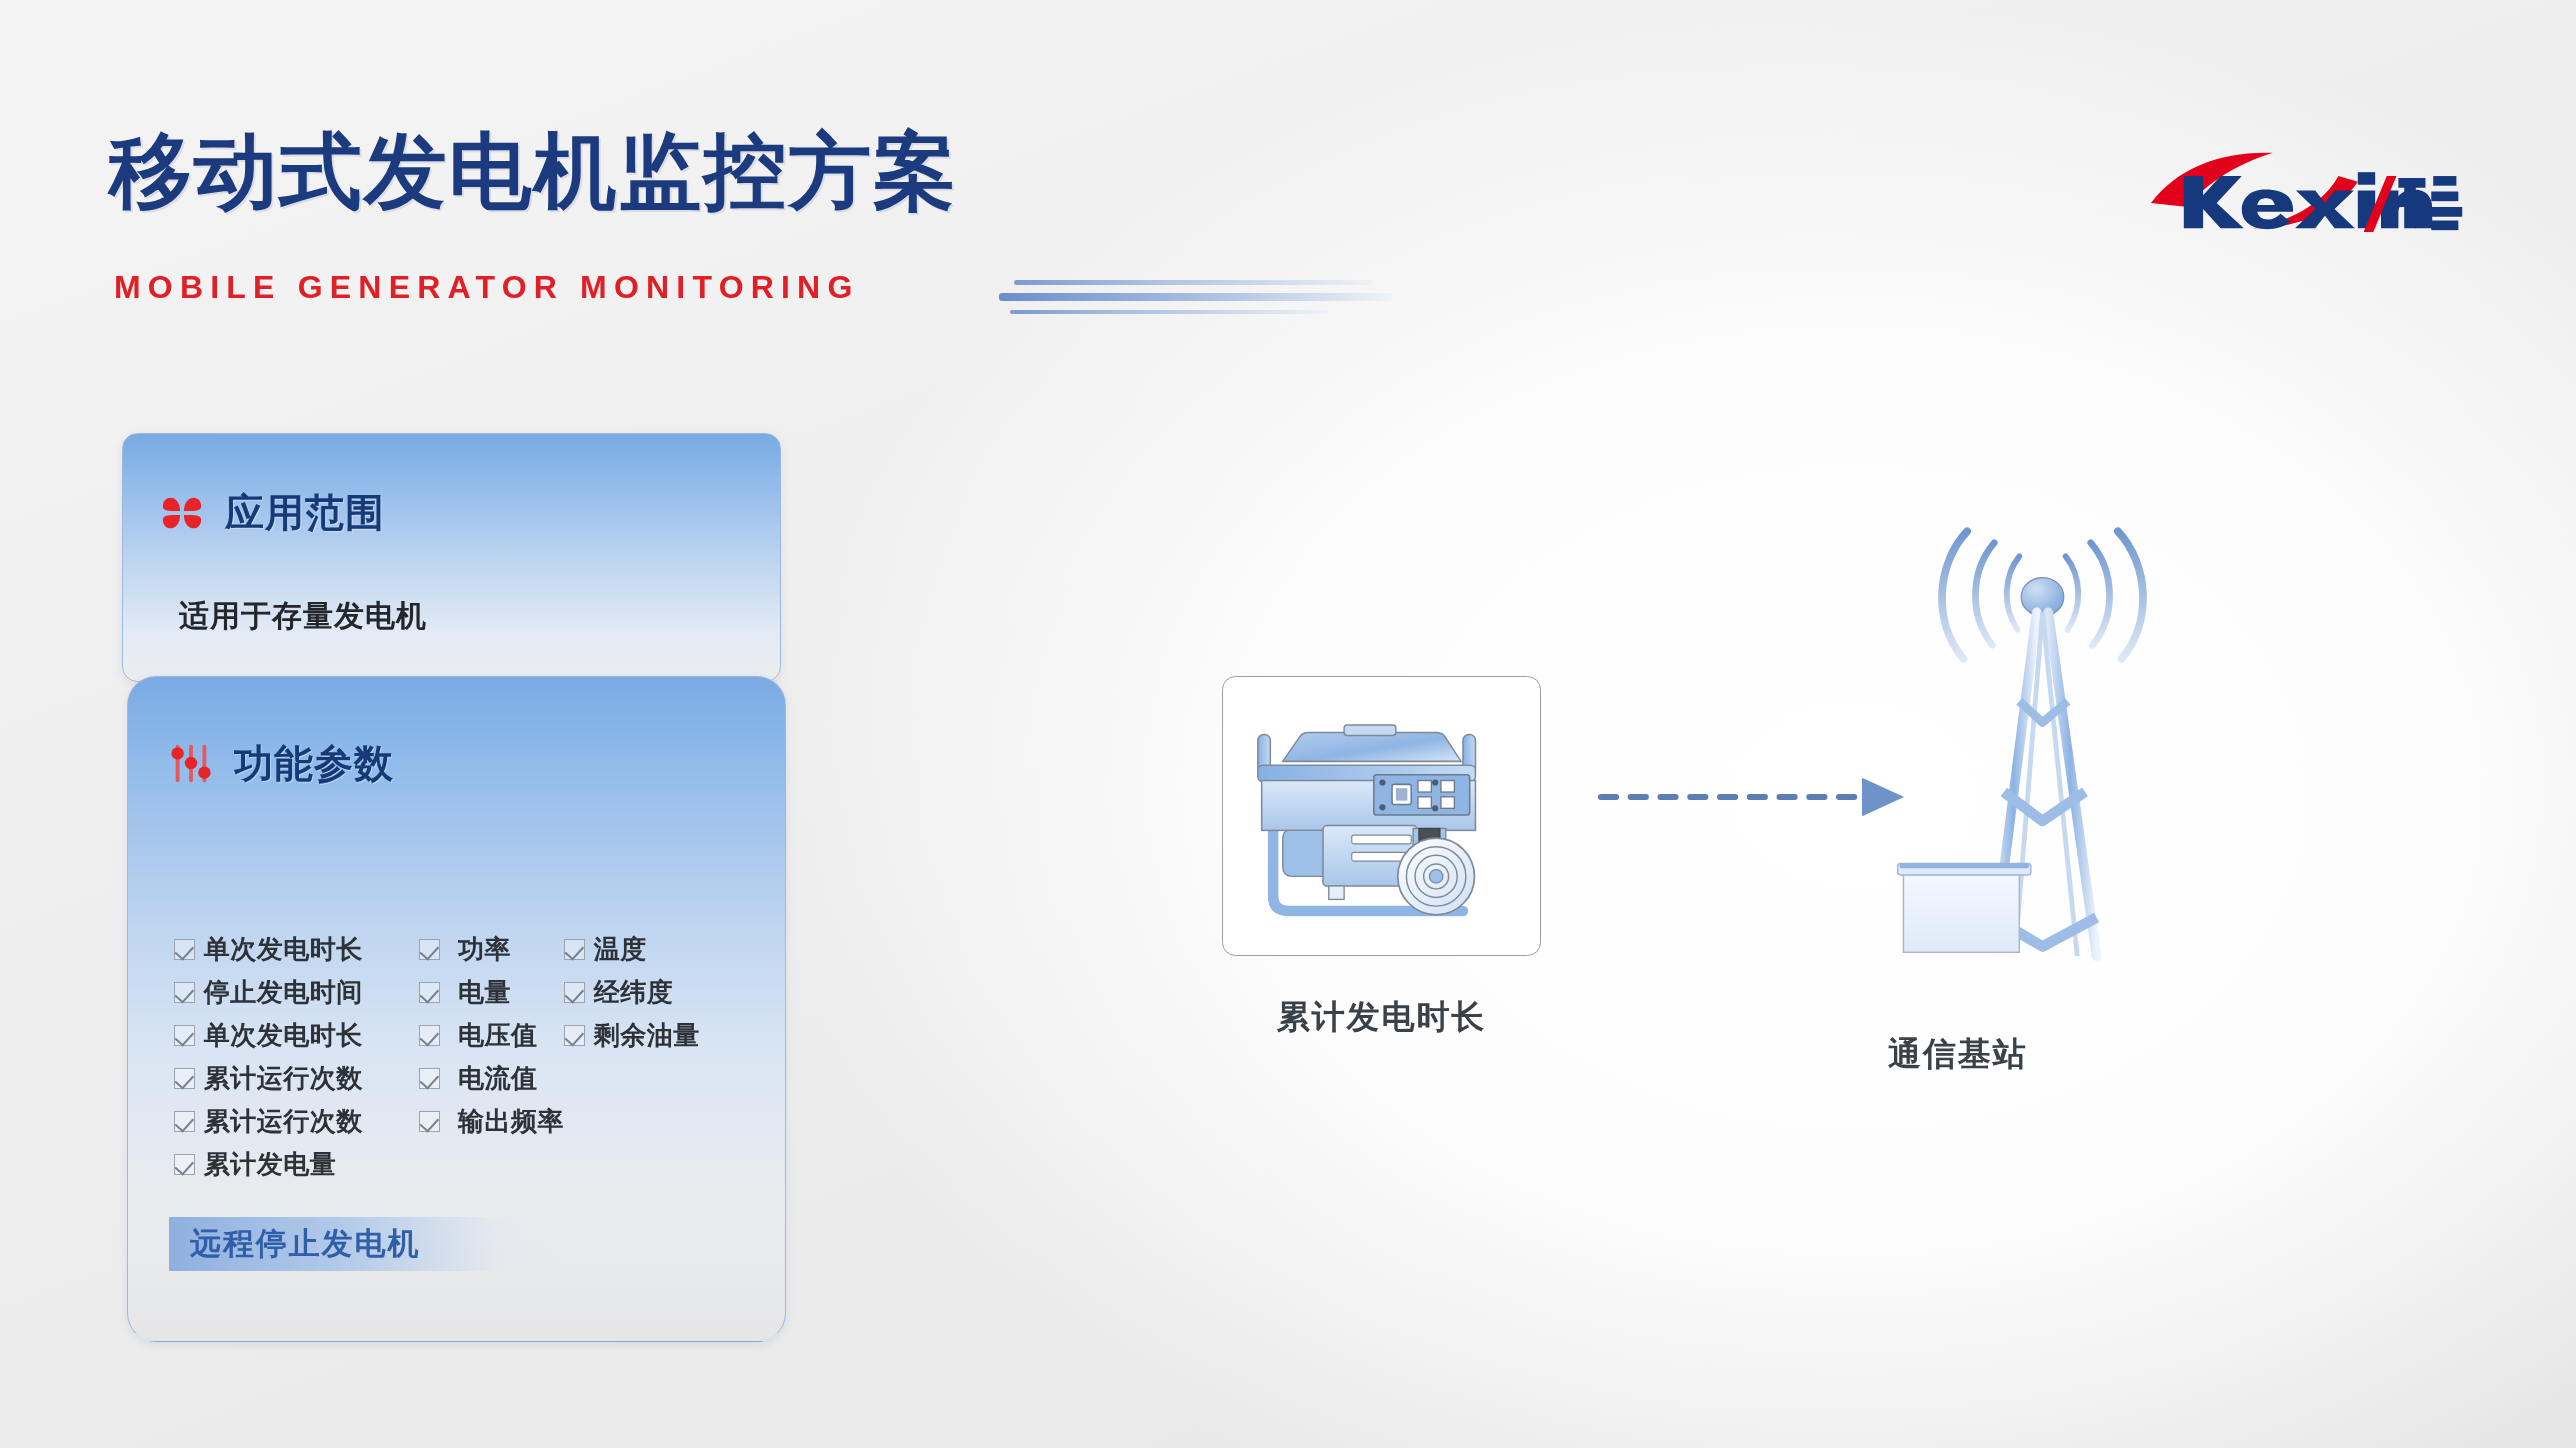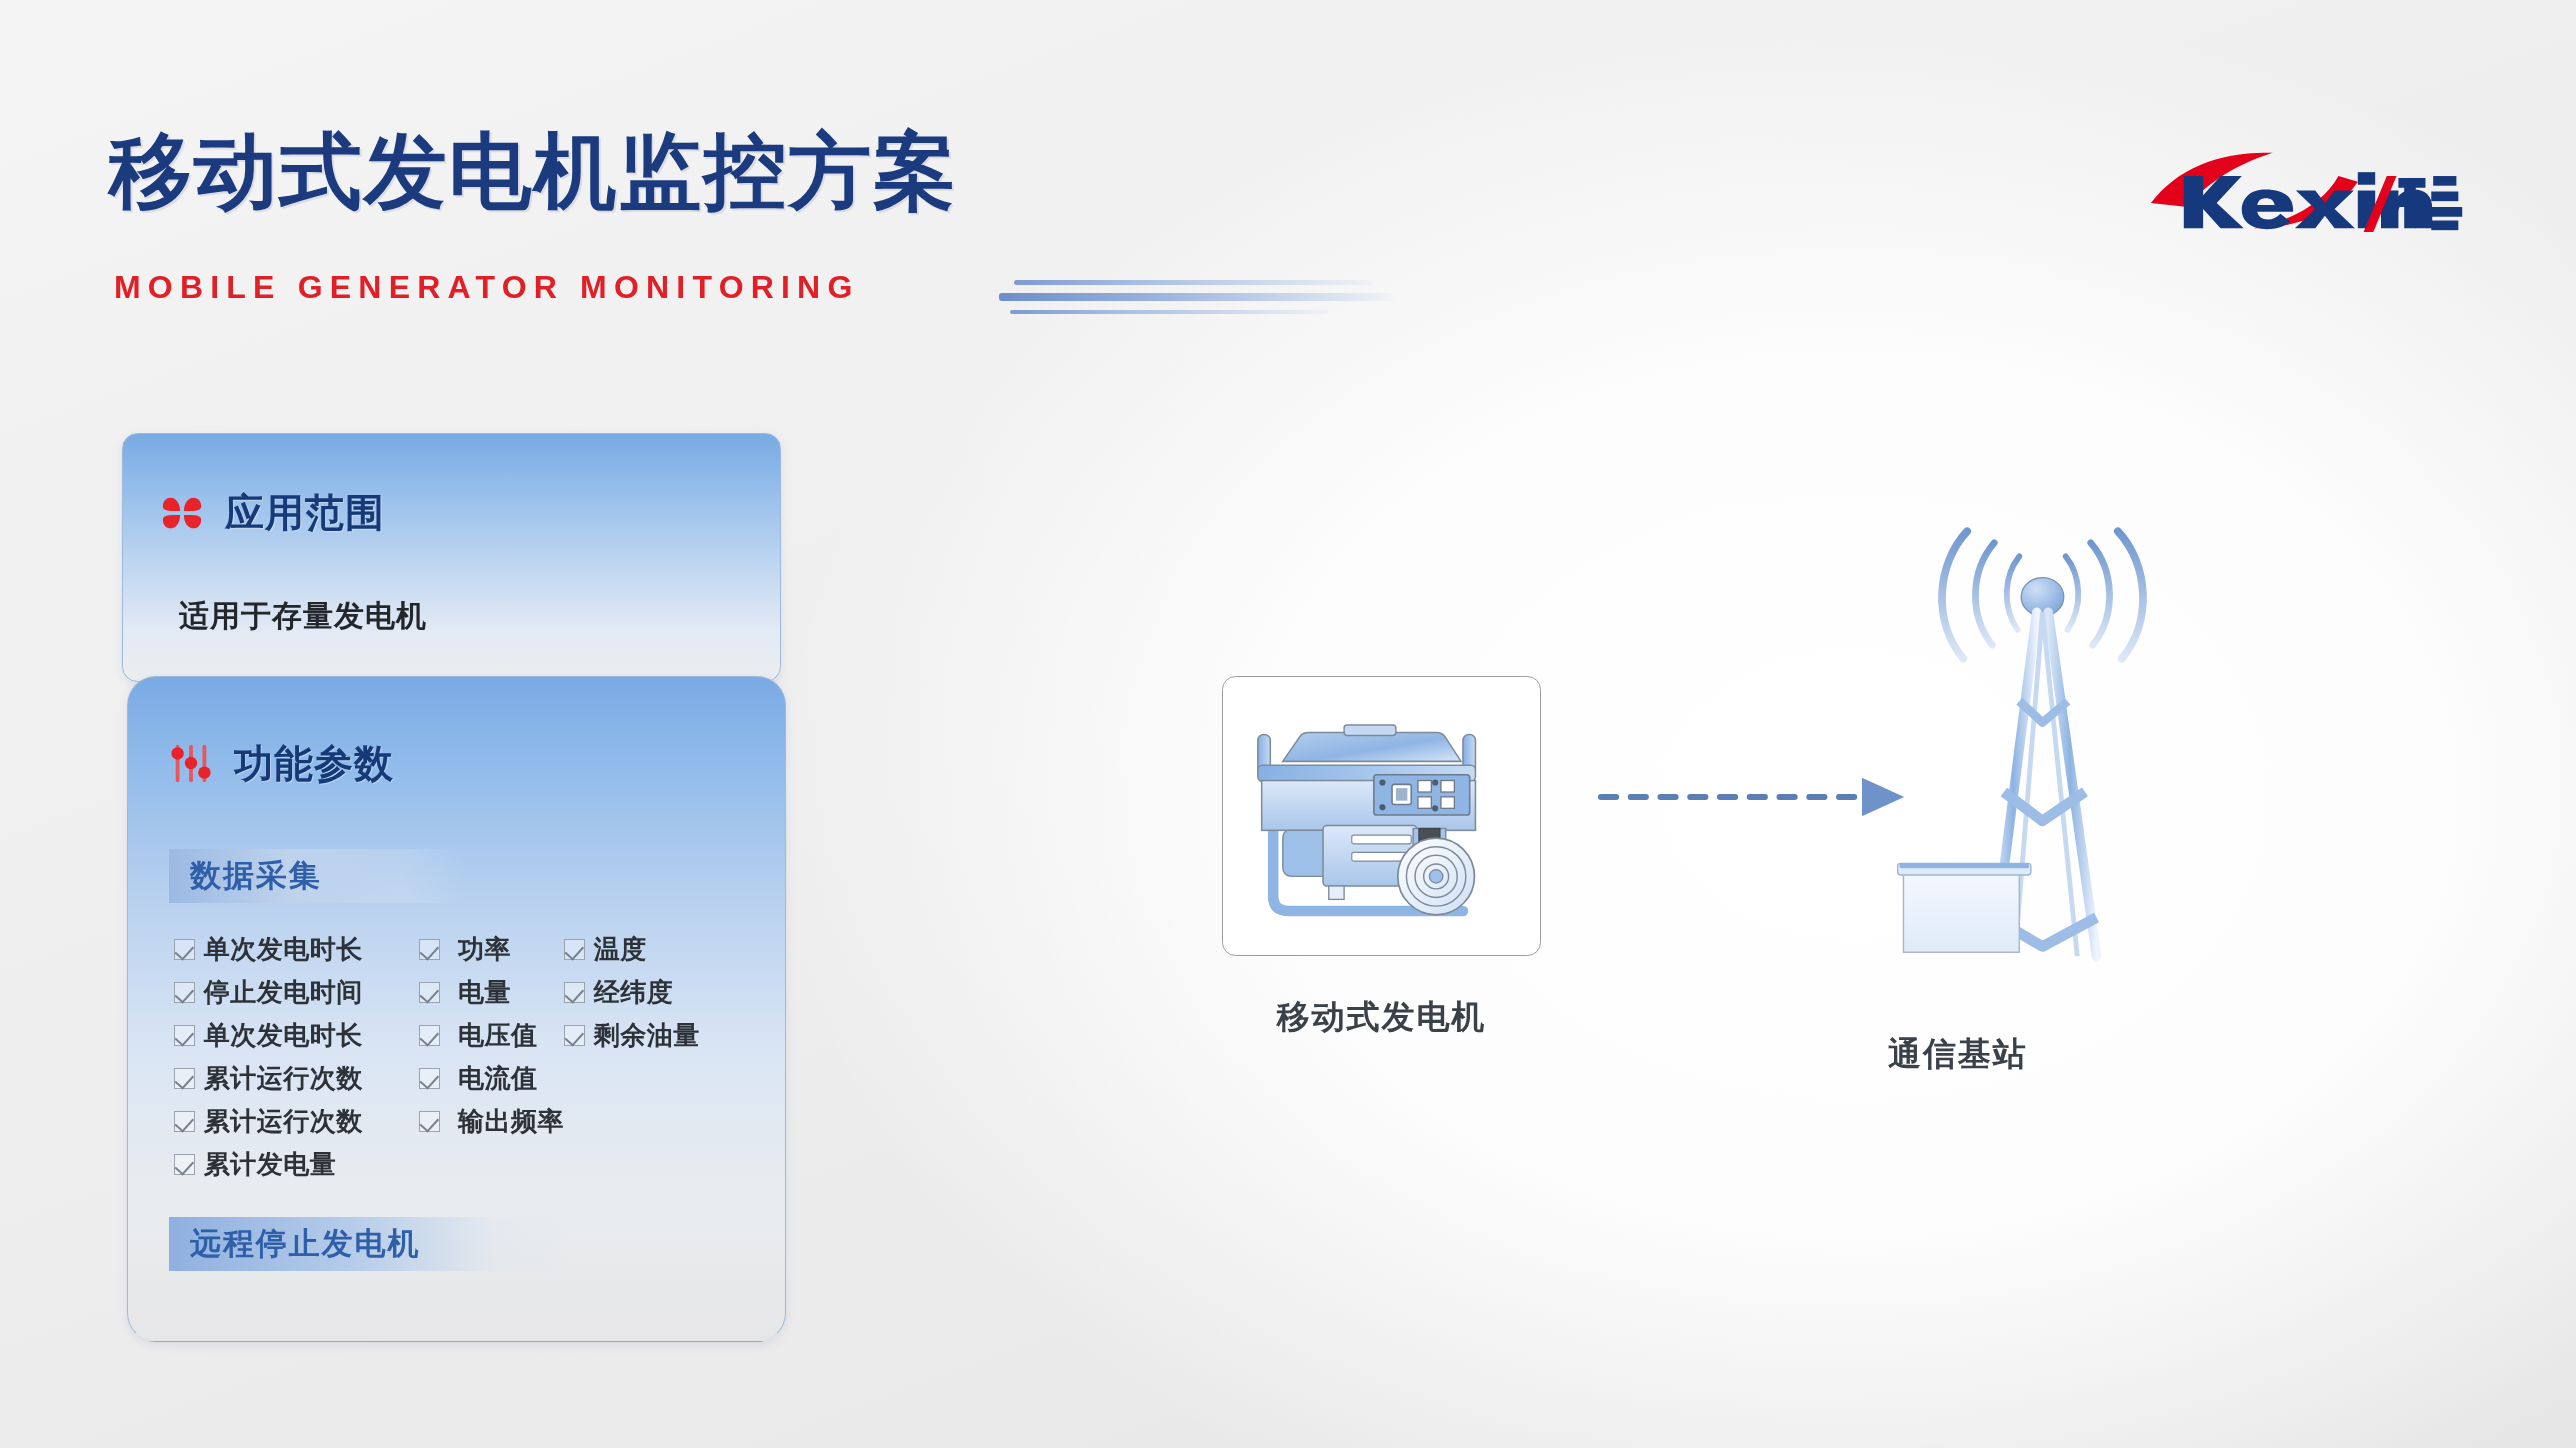--- a/index.html
+++ b/index.html
@@ -325,21 +325,20 @@
           <g fill="#e8232a">
             <circle cx="9" cy="12" r="6.5"></circle>
             <circle cx="23" cy="22" r="6.5"></circle>
             <circle cx="37" cy="32" r="6.5"></circle>
           </g>
         </svg>
       </span>
       <span class="card-title">功能参数</span>
     </div>
 
-    <div class="section-chip" id="chip-collect">数据采集</div>
 
     <div id="checklist">
 
       <div class="chk-row">
         <span class="chk-item chk-col-a">
           <span class="chk-box"></span>
           <span class="chk-label">单次发电时长</span>
         </span>
         <span class="chk-item chk-col-b">
           <span class="chk-box"></span>
@@ -479,21 +478,21 @@
       <g stroke="#7d8a99" fill="none">
         <circle cx="222" cy="208" r="40" fill="url(#gWheel)" stroke-width="1.8"></circle>
         <circle cx="222" cy="208" r="31" stroke-width="1.5"></circle>
         <circle cx="222" cy="208" r="22" stroke-width="1.5"></circle>
         <circle cx="222" cy="208" r="13" stroke-width="1.5"></circle>
       </g>
       <circle cx="222" cy="208" r="7" fill="#9dc0e8" stroke="#7d8a99" stroke-width="1.4"></circle>
     </svg>
   </div>
 
-  <div id="gen-label">移动式发电机</div>
+  <div id="gen-label">累计发电时长</div>
 
   <div id="flow-arrow">
     <svg viewBox="0 0 330 50" xmlns="http://www.w3.org/2000/svg">
       <line x1="6" y1="25" x2="272" y2="25" stroke="#5b7fb5" stroke-width="6" stroke-linecap="round" stroke-dasharray="16 15"></line>
       <path d="M278 5 L322 25 L278 45 Z" fill="#6d93c8"></path>
     </svg>
   </div>
 
   <div id="tower">
     <svg viewBox="0 0 320 540" xmlns="http://www.w3.org/2000/svg">

